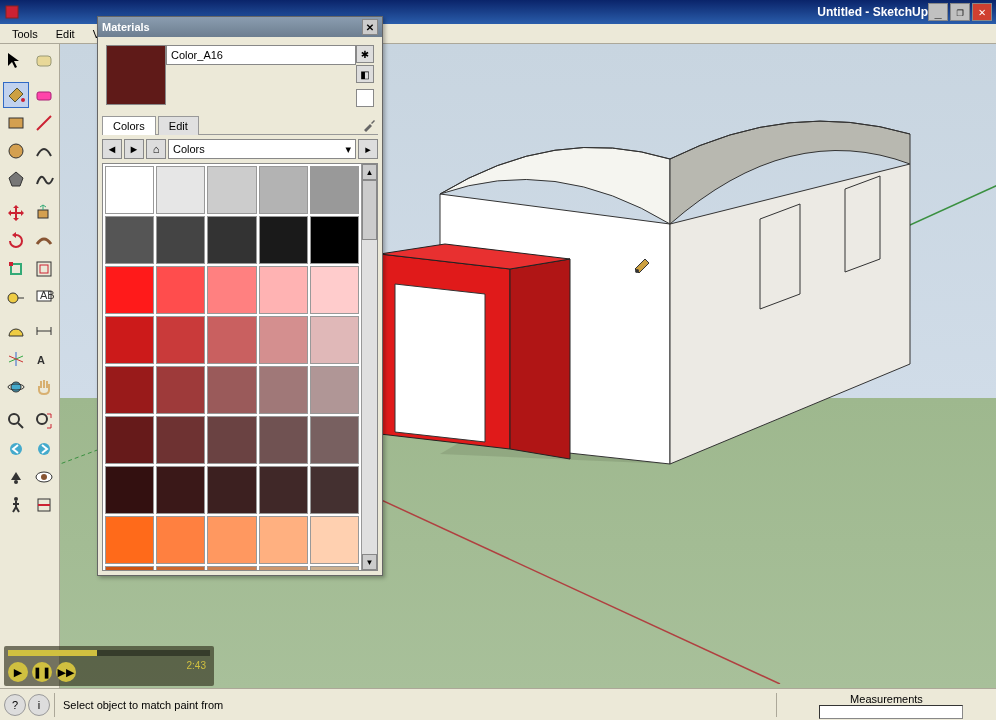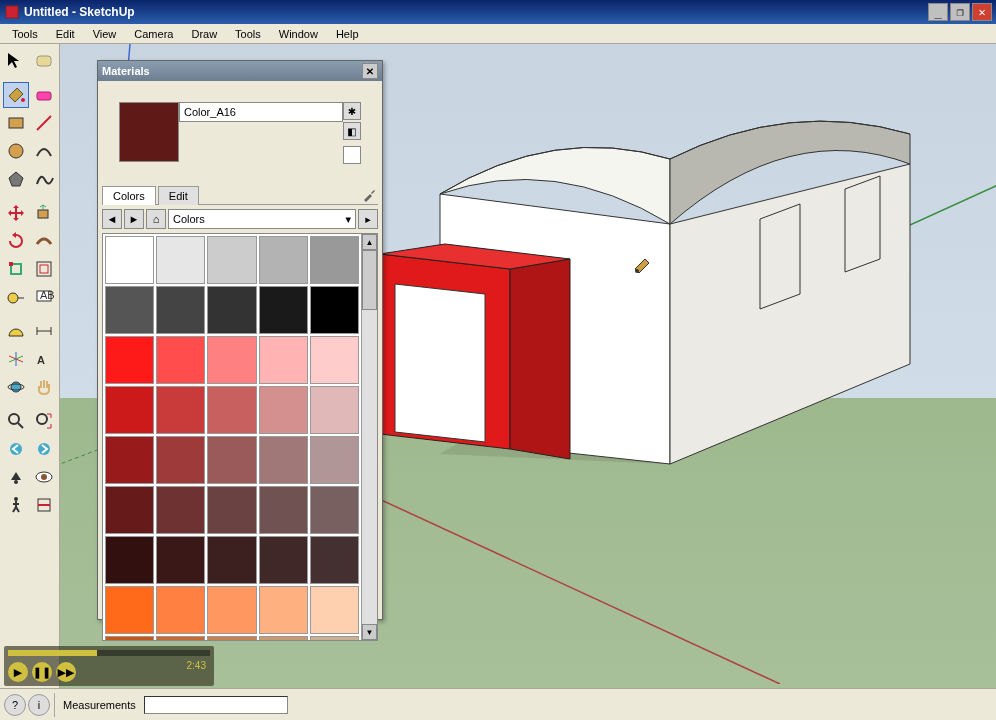--- a/index.html
+++ b/index.html
@@ -1,41 +1,41 @@
 <!DOCTYPE html>
 <html><head>
 <meta charset="utf-8">
 <style>
 * { box-sizing: border-box; margin: 0; padding: 0; font-family: Tahoma, Arial, sans-serif; font-size: 11px; }
 body { width: 996px; height: 720px; background: #fff; overflow: hidden; position: relative; }
 
 .titlebar { height: 24px; background: linear-gradient(#0a246a, #2a5dab); color: #fff; display: flex; align-items: center; padding: 0 4px; }
 .titlebar-icon { width: 16px; height: 16px; margin-right: 4px; display: flex; align-items: center; justify-content: center; }
-.titlebar-text { flex: 1; font-weight: bold; font-size: 12px; }
+.titlebar-text { flex: 1; font-weight: bold; font-size: 12px; text-align: right; }
 .win-btns { display: flex; gap: 2px; }
 .win-btn { width: 20px; height: 18px; background: #c0c0c0; border: 1px solid #888; display: flex; align-items: center; justify-content: center; font-family: monospace; font-size: 12px; color: #000; cursor: pointer; }
 .win-btn.close { background: #d04030; color: #fff; }
 
 .menubar { height: 20px; background: #ece9d8; border-bottom: 1px solid #aca899; display: flex; align-items: center; padding: 0 4px; gap: 2px; }
 .menu-item { padding: 2px 8px; cursor: pointer; }
 
 .workspace { position: absolute; top: 44px; left: 0; right: 0; bottom: 32px; display: flex; }
 .toolbar-left { width: 60px; background: #ece9d8; border-right: 1px solid #aca899; display: flex; flex-direction: column; padding: 4px 2px; gap: 2px; }
 .tool-row { display: flex; gap: 2px; justify-content: center; }
 .tool-btn { width: 26px; height: 26px; border: 1px solid transparent; display: flex; align-items: center; justify-content: center; cursor: pointer; }
 .tool-btn.active { border: 1px solid #316ac5; background: #c1d2ee; }
 .tool-sep { height: 4px; }
 
 .viewport { flex: 1; position: relative; background: linear-gradient(#c8d5e0 0%, #d0dce8 55%, #9eb88e 55%, #a8c09a 100%); overflow: hidden; }
 
-.materials-panel { position: absolute; left: 97px; top: 16px; width: 286px; height: 560px; background: #ece9d8; border: 1px solid #666; box-shadow: 2px 2px 4px rgba(0,0,0,.3); z-index: 10; margin-top: 44px; }
+.materials-panel { position: absolute; left: 97px; top: 16px; width: 286px; height: 560px; background: #ece9d8; border: 1px solid #666; box-shadow: 2px 2px 4px rgba(0,0,0,.3); z-index: 10; }
 .mat-title { height: 20px; background: linear-gradient(#8b9db0, #6d7e90); color: #fff; display: flex; align-items: center; padding: 0 4px; font-weight: bold; }
 .mat-title span { flex: 1; }
 .mat-close { width: 16px; height: 16px; background: #ccc; border: 1px solid #888; display: flex; align-items: center; justify-content: center; cursor: pointer; color: #000; font-size: 10px; }
-.mat-preview-row { display: flex; padding: 21px; gap: 0; align-items: flex-start; }
+.mat-preview-row { display: flex; padding: 8px; gap: 0; align-items: flex-start; }
 .mat-preview { width: 60px; height: 60px; border: 1px solid #888; }
 .mat-name-col { flex: 1; display: flex; flex-direction: column; gap: 4px; }
 .mat-name-input { height: 20px; border: 1px solid #888; padding: 2px 4px; background: #fff; }
 .mat-side-btns { display: flex; flex-direction: column; gap: 2px; }
 .mat-side-btn { width: 18px; height: 18px; border: 1px solid #888; background: #ddd; display: flex; align-items: center; justify-content: center; cursor: pointer; font-size: 10px; }
 .mat-white-preview { width: 18px; height: 18px; border: 1px solid #888; background: #fff; margin-top: 4px; }
 .mat-tabs { display: flex; border-bottom: 1px solid #999; margin: 0 4px; align-items: center; }
 .mat-tab { padding: 3px 10px; border: 1px solid #999; border-bottom: none; background: #fff; margin-right: 2px; cursor: pointer; position: relative; top: 1px; }
 .mat-tab.inactive { background: #e0e0e0; }
 .mat-eyedrop { margin-left: auto; width: 18px; height: 18px; display: flex; align-items: center; justify-content: center; cursor: pointer; }
@@ -47,21 +47,21 @@
 .mat-swatch { height: 48px; border: 1px solid #999; cursor: pointer; }
 .mat-scrollbar { width: 16px; background: #e0e0e0; border-left: 1px solid #999; display: flex; flex-direction: column; }
 .mat-scroll-btn { height: 16px; background: #ccc; border: 1px solid #888; display: flex; align-items: center; justify-content: center; cursor: pointer; font-size: 8px; }
 .mat-scroll-track { flex: 1; position: relative; }
 .mat-scroll-thumb { position: absolute; top: 0; left: 0; right: 0; height: 60px; background: #ccc; border: 1px solid #888; cursor: pointer; }
 
 .statusbar { position: absolute; bottom: 0; left: 0; right: 0; height: 32px; background: #ece9d8; border-top: 1px solid #aca899; display: flex; align-items: center; }
 .status-btns { display: flex; gap: 2px; padding: 0 4px; }
 .status-btn { width: 22px; height: 22px; border: 1px solid #999; background: #ddd; border-radius: 50%; cursor: pointer; display: flex; align-items: center; justify-content: center; }
 .status-text { flex: 1; padding: 0 8px; border-left: 1px solid #aca899; height: 24px; display: flex; align-items: center; }
-.status-measure { width: 220px; border-left: 1px solid #aca899; height: 24px; display: flex; align-items: center; padding: 0 8px; }
+.status-measure { width: 220px; border-left: 1px solid #aca899; height: 24px; display: flex; align-items: center; padding: 0 8px; flex-direction: column; }
 .status-measure-input { margin-left: 8px; flex: 1; height: 18px; border: 1px inset #888; background: #fff; }
 
 .video-overlay { position: absolute; left: 4px; bottom: 34px; width: 210px; height: 40px; background: rgba(50,50,30,.65); border-radius: 2px; display: flex; flex-direction: column; padding: 4px; z-index: 5; }
 .video-progress { height: 6px; background: rgba(0,0,0,.4); position: relative; margin-bottom: 4px; }
 .video-progress-fill { position: absolute; left: 0; top: 0; bottom: 0; width: 44%; background: #d0c040; }
 .video-time { color: #d0c040; font-size: 10px; text-align: right; padding-right: 4px; }
 .video-ctrls { position: absolute; left: 4px; bottom: 4px; display: flex; gap: 4px; align-items: center; }
 .video-ctrl { width: 20px; height: 20px; border-radius: 50%; background: #d0c040; display: flex; align-items: center; justify-content: center; cursor: pointer; }
 
 svg { display: block; }
@@ -450,17 +450,18 @@
     <div class="video-ctrl">❚❚</div>
     <div class="video-ctrl">▶▶</div>
   </div>
 </div>
 
 <div class="statusbar">
   <div class="status-btns">
     <div class="status-btn">?</div>
     <div class="status-btn">i</div>
   </div>
+  <div class="status-text">Select object to match paint from</div>
   <div class="status-measure">
     <span>Measurements</span>
     <input class="status-measure-input" style="">
   </div>
 </div>
 
 </body></html>

